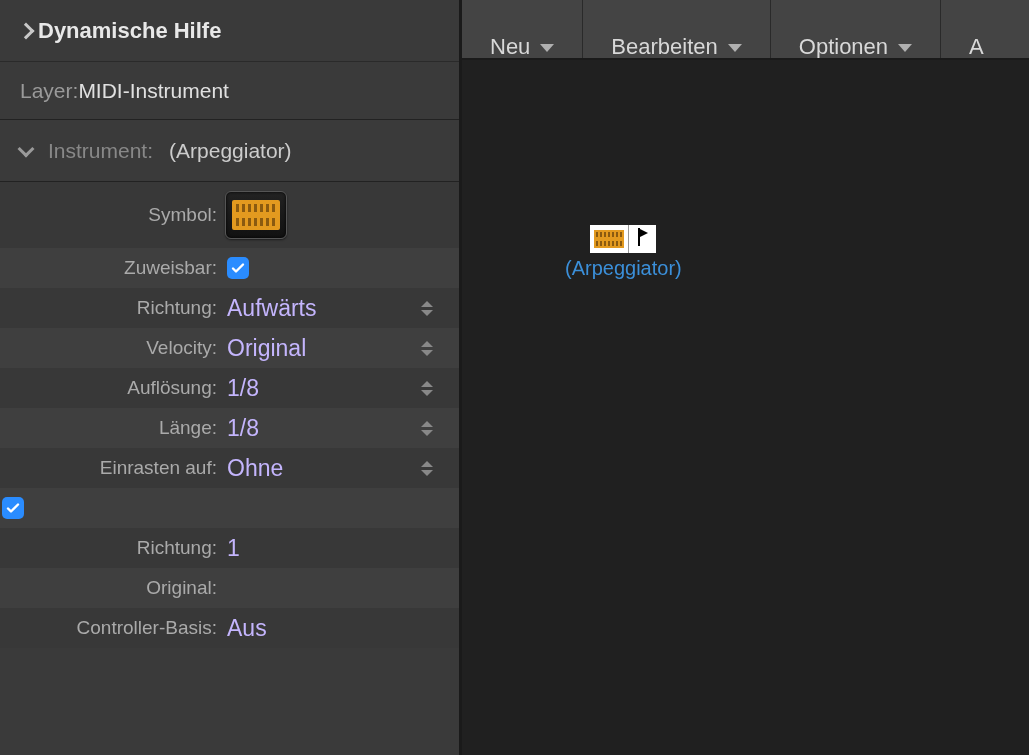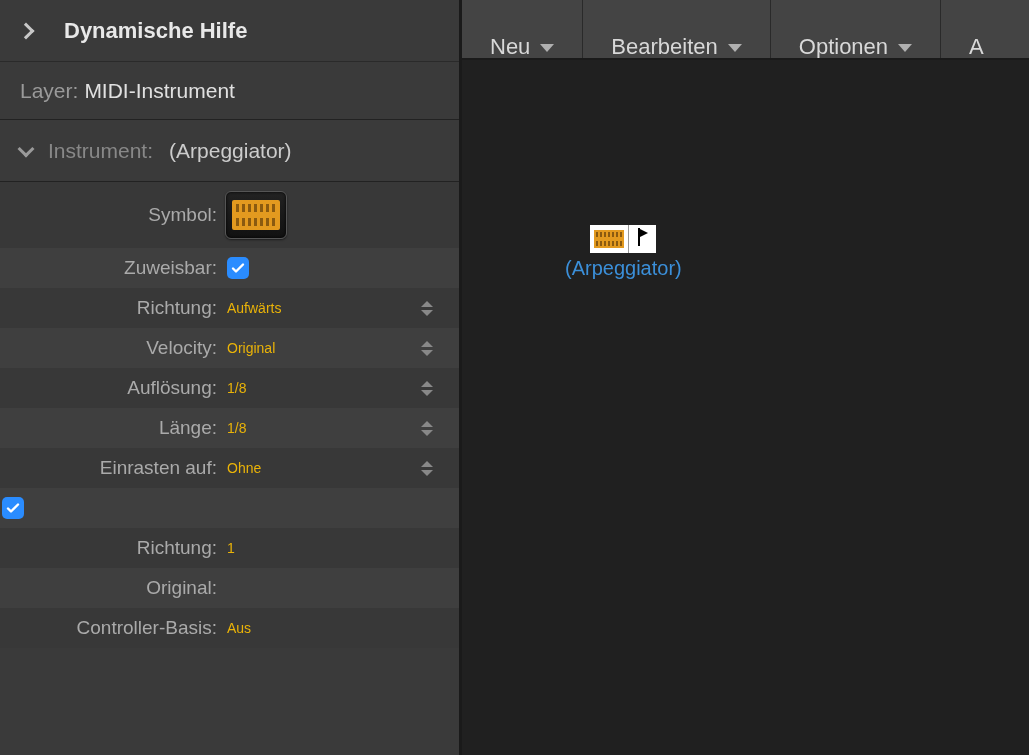--- a/index.html
+++ b/index.html
@@ -27,42 +27,41 @@
       background: #1f1f1f;
       display: flex;
       flex-direction: column;
     }
     .help-row {
       display: flex;
       align-items: center;
       height: 62px;
       padding: 0 16px;
       border-bottom: 1px solid #2a2a2a;
-      gap: 32px;
+      gap: 6px;
     }
     .help-title {
       color: #e8e8e8;
       font-size: 22px;
       font-weight: 600;
     }
     .chevron-right {
       width: 12px;
       height: 12px;
       border-right: 3px solid #c8c8c8;
       border-top: 3px solid #c8c8c8;
       transform: rotate(45deg);
       margin-left: 4px;
     }
     .layer-row {
       display: flex;
       align-items: baseline;
       height: 58px;
       padding: 0 20px;
       border-bottom: 1px solid #222;
-      gap: 6px;
       align-items: center;
     }
     .layer-label { color: #9a9a9a; font-size: 21px; }
     .layer-value { color: #e0e0e0; font-size: 21px; }
     .instrument-row {
       display: flex;
       align-items: center;
       height: 62px;
       padding: 0 16px;
       gap: 16px;
@@ -93,22 +92,22 @@
     .param-row:nth-child(even) { background: #3f3f3f; }
     .param-row:nth-child(odd) { background: #383838; }
     .param-label {
       width: 225px;
       text-align: right;
       padding-right: 8px;
       color: #aaa;
       font-size: 19px;
     }
     .param-value {
-      color: #eab308;
-      font-size: 14px;
+      color: #c4b5fd;
+      font-size: 23px;
       padding-left: 2px;
     }
     .stepper {
       position: absolute;
       right: 24px;
       top: 50%;
       transform: translateY(-50%);
       width: 16px;
       height: 22px;
       display: flex;

